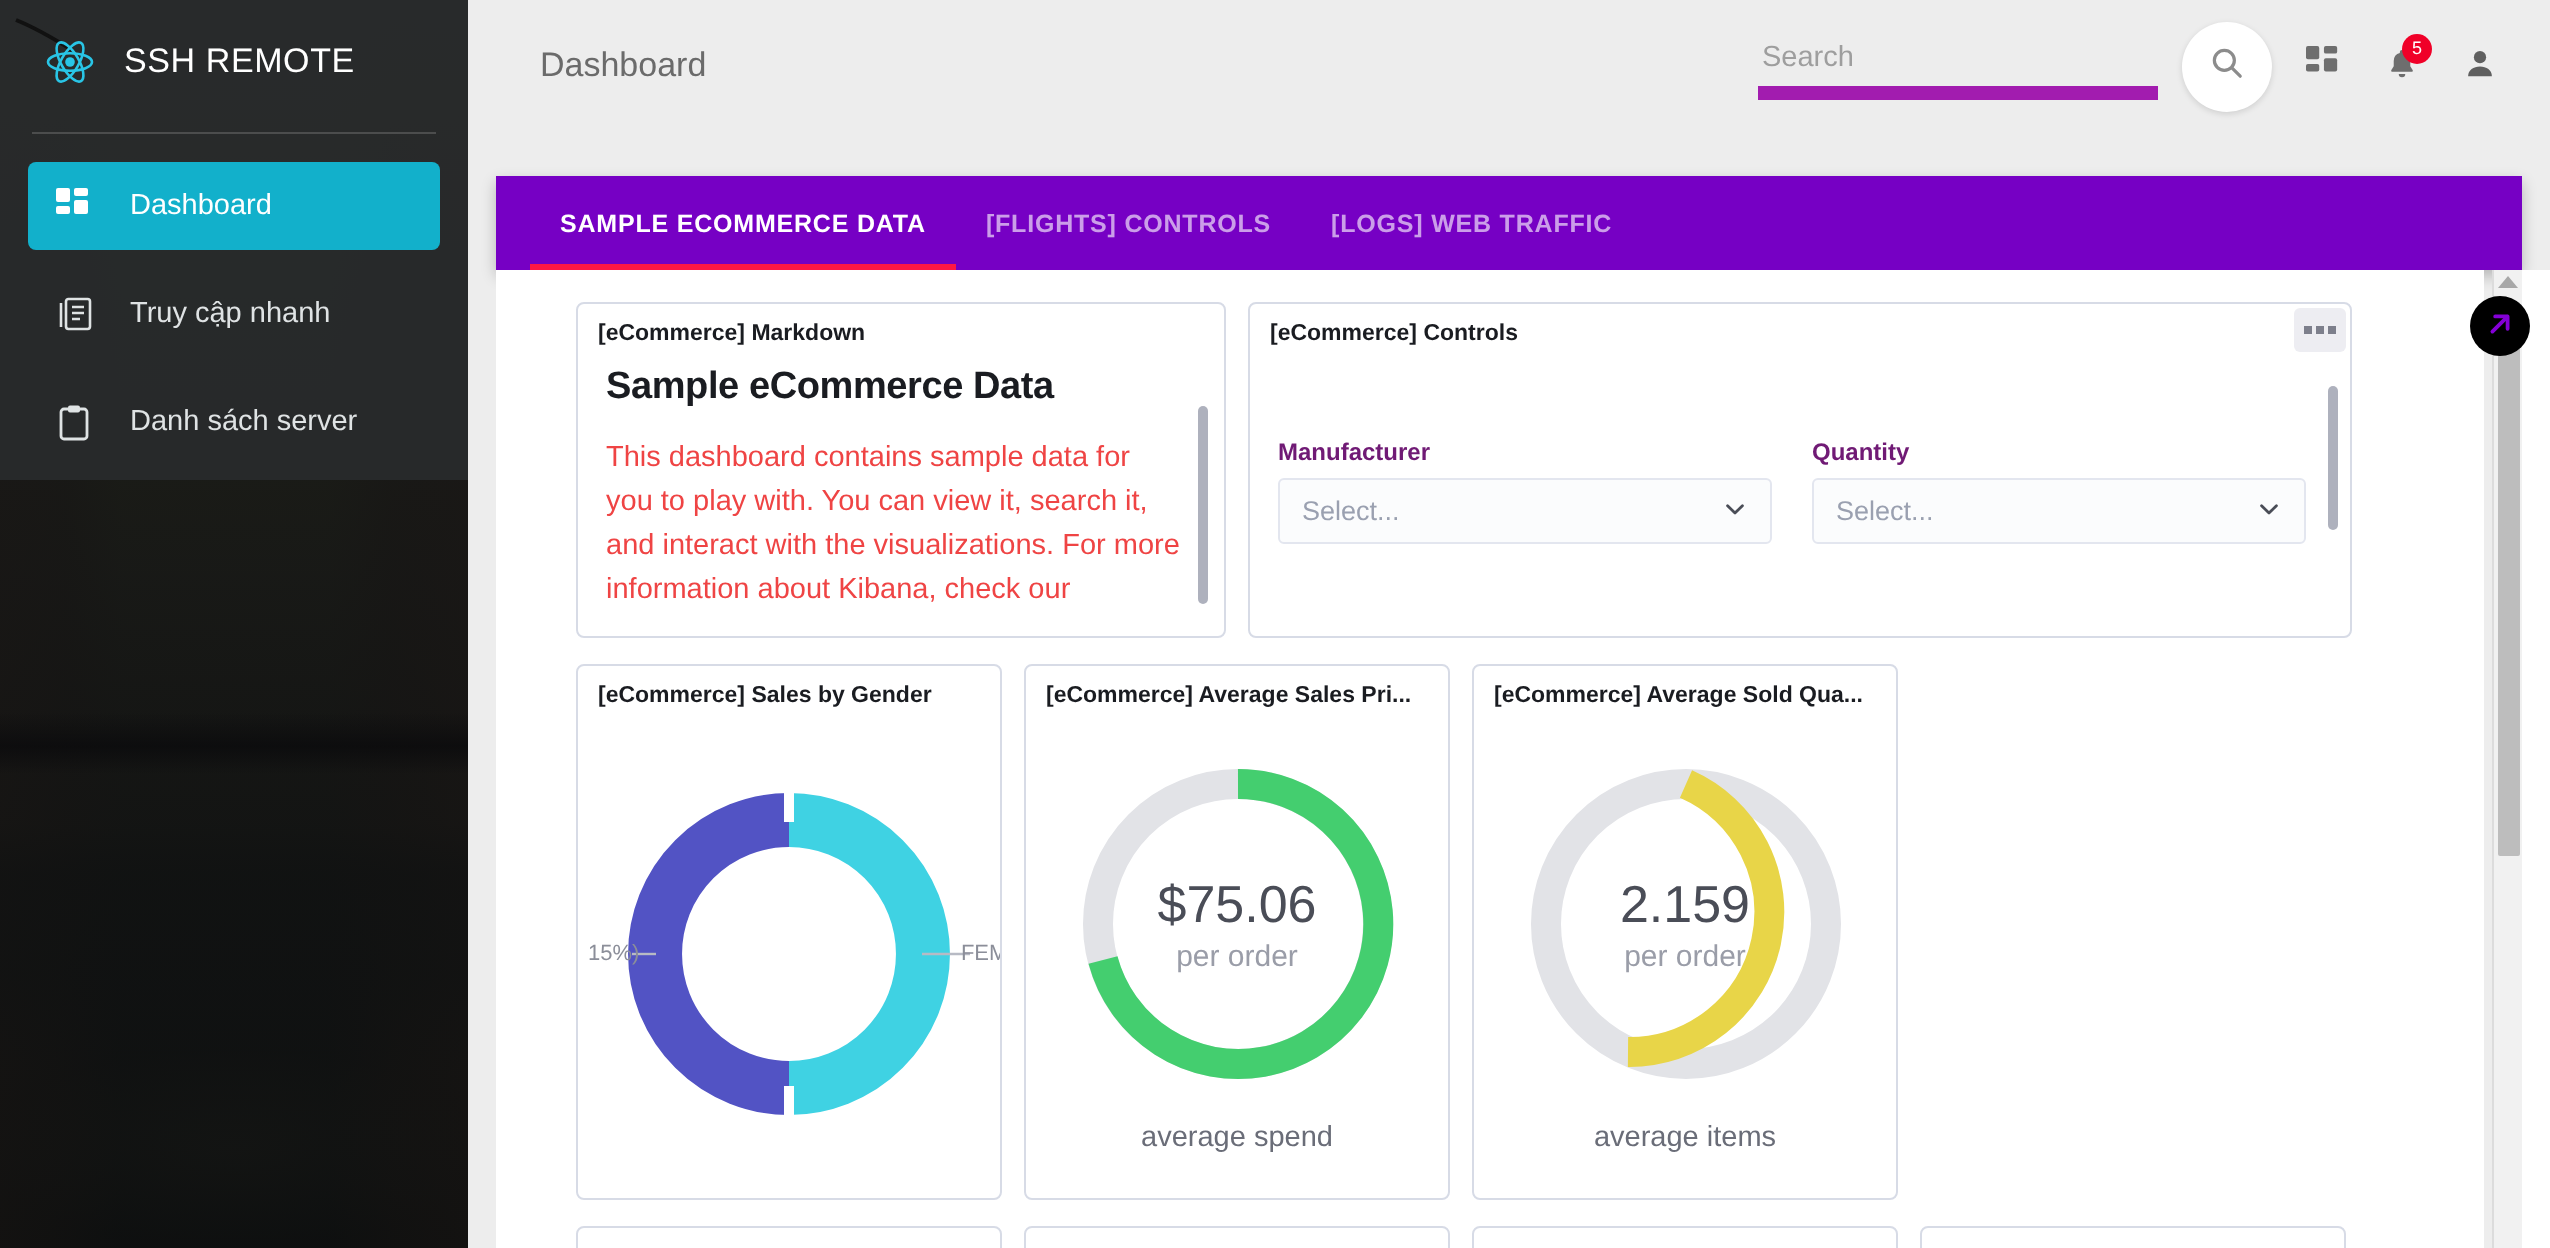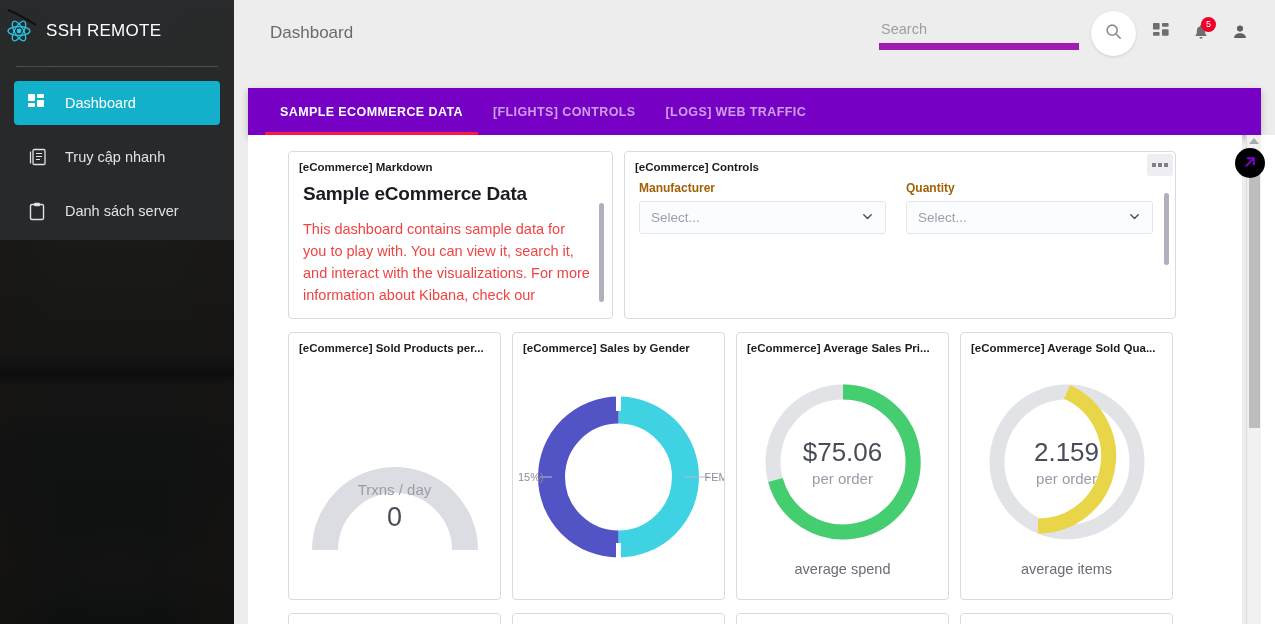--- a/index.html
+++ b/index.html
@@ -43,21 +43,21 @@
     background: linear-gradient(180deg, rgba(0,0,0,0.0), rgba(10,10,12,0.75) 55%, rgba(0,0,0,0.0));
   }
   .sidebar-top {
     position: absolute; left: 0; right: 0; top: 0; height: 240px;
     background: rgba(40,42,43,0.97);
   }
   .sidebar-inner { position: relative; z-index: 4; }
 
   .brand {
     display: flex; align-items: center;
-    height: 62px; padding-left: 6px; gap: 14px;
+    height: 62px; padding-left: 22px; gap: 14px;
   }
   .brand-logo { width: 26px; height: 26px; display: block; flex: 0 0 26px; }
   .brand-title {
     color: #ffffff; font-size: 17px; letter-spacing: .3px;
     font-family: "Liberation Sans", sans-serif;
   }
   .brand-streak {
     position: absolute; left: 6px; top: 8px; width: 46px; height: 20px;
     pointer-events: none;
   }
@@ -208,22 +208,23 @@
     position: absolute; right: 8px; top: 26px; width: 5px; height: 99px;
     background: #aeb1bd; border-radius: 3px;
   }
 
   
   .p-controls { width: 552px; height: 168px; }
   .ctrl-body { padding: 4px 22px 0 14px; position: relative; height: 132px; overflow: hidden; }
   .ctrl-row { display: flex; gap: 20px; margin-bottom: 14px; }
   .ctrl-field { flex: 1 1 0; }
   .ctrl-label {
-    font-size: 12px; font-weight: bold; color: #a16207;
+    font-size: 12px; font-weight: bold; color: #701a75;
     margin-bottom: 6px;
+    margin-top: 38px;
   }
   .ctrl-select {
     height: 33px; border: 1px solid #e3e6ef; border-radius: 3px;
     background: #fbfcfd;
     display: flex; align-items: center; justify-content: space-between;
     padding: 0 11px;
     font-size: 13.5px; color: #9aa0b0;
   }
   .ctrl-select svg { flex: 0 0 auto; }
   .slider-row { display: flex; align-items: center; gap: 0; }
@@ -492,34 +493,20 @@
               </div>
 
 
               <div class="ctrl-scrollbar"></div>
             </div>
           </div>
         </div>
 
         <div class="panel-row">
 
-          <div class="panel p-viz">
-            <div class="panel-title">[eCommerce] Sold Products per...</div>
-            <div class="viz-body">
-              <div class="gauge-wrap" style="width:168px;height:130px;margin-top:36px;">
-                <svg width="168" height="130" viewBox="0 0 168 130">
-                  <path d="M14 120 A 70 70 0 1 1 154 120" fill="none" stroke="#dcdde2" stroke-width="26"></path>
-                </svg>
-                <div class="gauge-center" style="top:24px;">
-                  <div class="gauge-label">Trxns / day</div>
-                  <div class="gauge-value">0</div>
-                </div>
-              </div>
-            </div>
-          </div>
 
           <div class="panel p-viz">
             <div class="panel-title">[eCommerce] Sales by Gender</div>
             <div class="viz-body">
               <div class="donut-wrap">
                 <svg width="205" height="180" viewBox="0 0 205 180">
 
                   <path d="M102.5 23 A 67 67 0 0 1 102.5 157" fill="none" stroke="#3fd2e3" stroke-width="27"></path>
 
                   <path d="M102.5 157 A 67 67 0 0 1 102.5 23" fill="none" stroke="#5253c4" stroke-width="27"></path>

